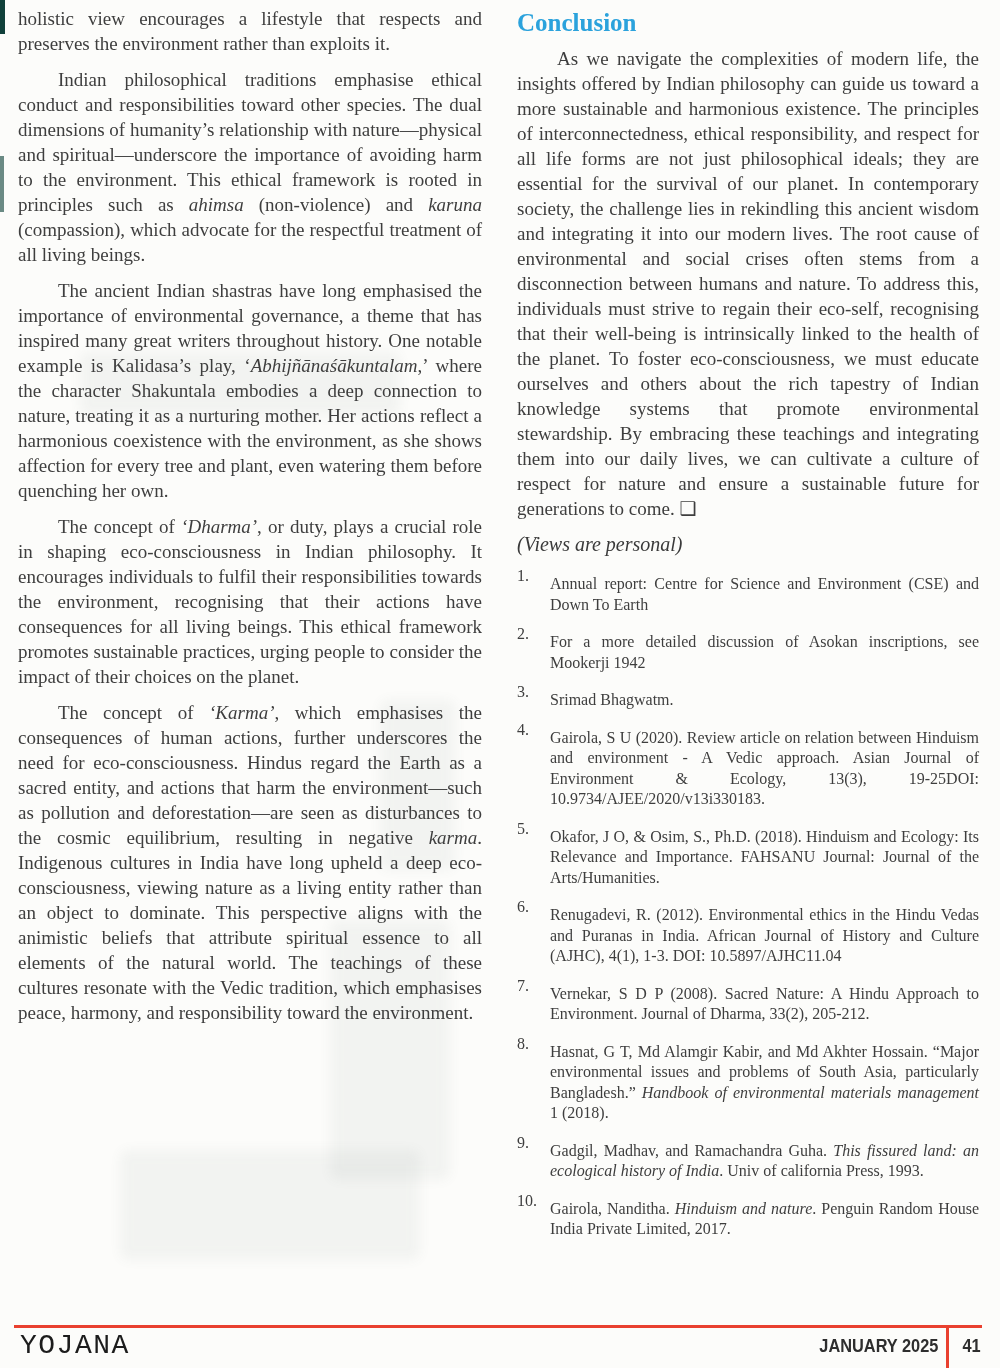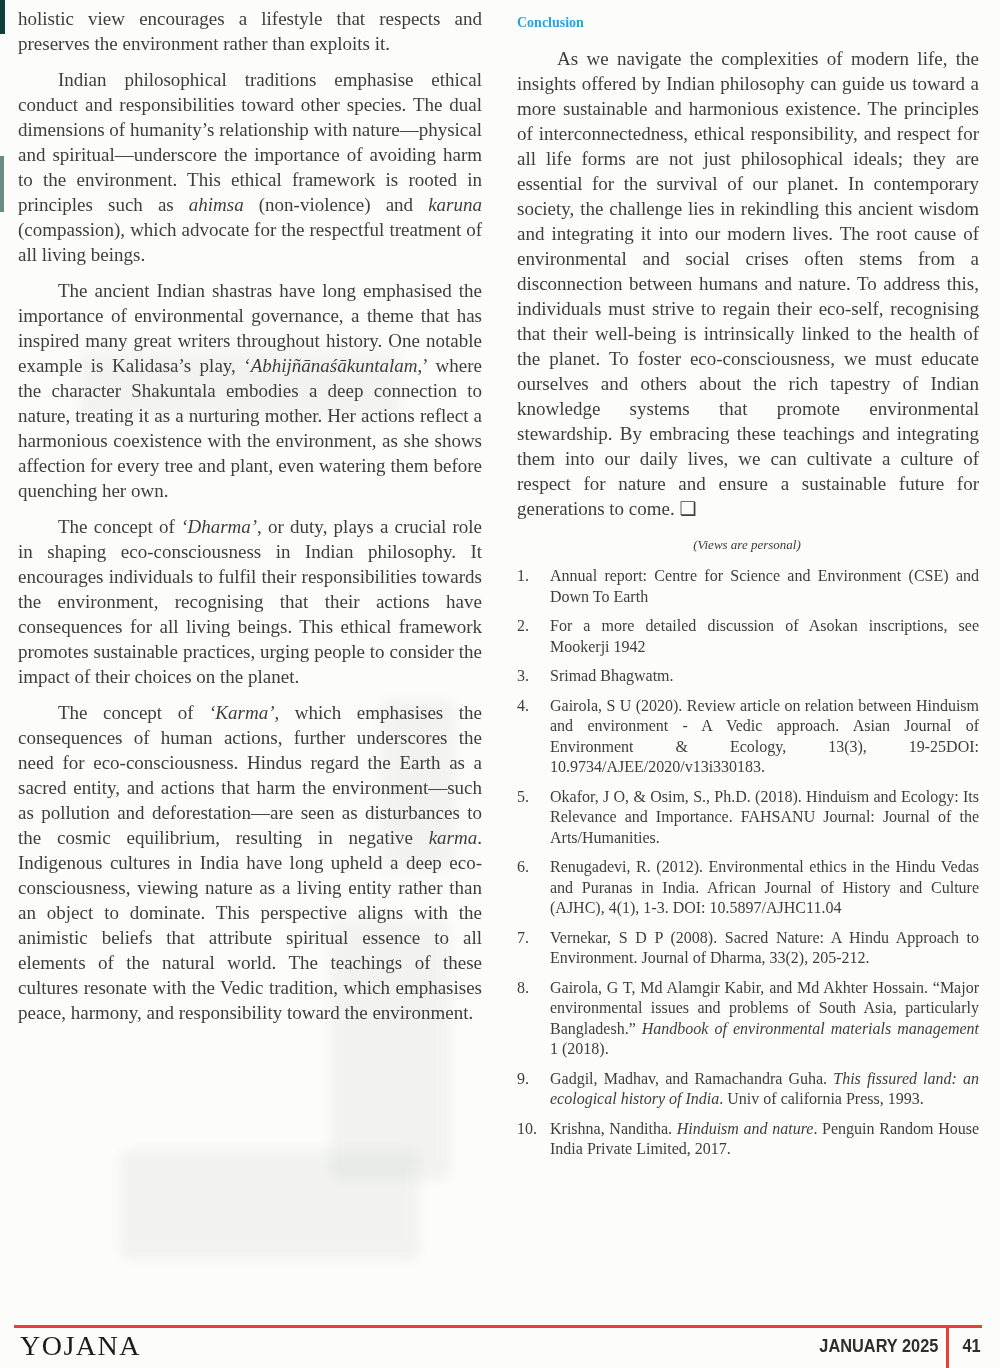--- a/index.html
+++ b/index.html
@@ -22,57 +22,57 @@
   .col-right{left:517px;width:462px;}
 
   .body-p{
     font-size:19px;line-height:25px;
     text-align:justify;
     margin:0 0 11px 0;
     color:var(--body-text);
   }
   .body-p.ind{text-indent:40px;}
   .sec-h{
-    font-size:14px;line-height:26px;
+    font-size:25px;line-height:26px;
     font-weight:bold;
     color:var(--accent-blue);
     margin:13px 0 10px 0;
   }
   .col-right .sec-h:first-child{margin-top:4px;}
   .it{font-style:italic;}
   .byline{
-    font-size:13px;line-height:25px;
-    text-align:center;
+    font-size:20px;line-height:25px;
+    text-align:left;
     margin:4px 2px 9px 0;
     color:#3a3a3a;
   }
   .ref{
     display:flex;
     font-size:16px;line-height:20.5px;
     margin:0 0 9px 0;
     text-align:justify;
     color:var(--body-text);
   }
   .ref-num{flex:0 0 33px;}
-  .ref-text{flex:1;}
+  .ref-text{flex:1;margin-top:8px;}
 
   
   .footer-rule{
     position:absolute;left:14px;top:1325px;
     width:968px;height:3px;
     background:var(--accent-red);
   }
   .footer-vline{
     position:absolute;left:946px;top:1325px;
     width:3px;height:43px;
     background:var(--accent-red);
   }
   .footer-mag{
     position:absolute;left:20px;top:1330px;
-    font-family:Liberation Serif, serif;
+    font-family:Liberation Mono, monospace;
     font-size:28px;line-height:32px;
     letter-spacing:1.5px;
     color:#1c1c1c;
   }
   .footer-issue{
     position:absolute;top:1334px;right:62px;
     font-family:"Liberation Sans",sans-serif;
     font-weight:bold;font-size:19px;line-height:24px;
     color:#2e2e2e;
   }
@@ -142,29 +142,29 @@
       <div class="ref">
         <span class="ref-num">6.</span>
         <span class="ref-text"><span>Renugadevi, R. (2012). Environmental ethics in the Hindu Vedas and Puranas in India. African Journal of History and Culture (AJHC), 4(1), 1-3. DOI: 10.5897/AJHC11.04</span></span>
       </div>
       <div class="ref">
         <span class="ref-num">7.</span>
         <span class="ref-text"><span>Vernekar, S D P (2008). Sacred Nature: A Hindu Approach to Environment. Journal of Dharma, 33(2), 205-212.</span></span>
       </div>
       <div class="ref">
         <span class="ref-num">8.</span>
-        <span class="ref-text"><span>Gairola, G T, Md Alamgir Kabir, and Md Akhter Hossain. “Major environmental issues and problems of South Asia, particularly Bangladesh.” </span><span class="it">Handbook of environmental materials management</span><span> 1 (2018).</span></span>
+        <span class="ref-text"><span>Hasnat, G T, Md Alamgir Kabir, and Md Akhter Hossain. “Major environmental issues and problems of South Asia, particularly Bangladesh.” </span><span class="it">Handbook of environmental materials management</span><span> 1 (2018).</span></span>
       </div>
       <div class="ref">
         <span class="ref-num">9.</span>
         <span class="ref-text"><span>Gadgil, Madhav, and Ramachandra Guha. </span><span class="it">This fissured land: an ecological history of India</span><span>. Univ of california Press, 1993.</span></span>
       </div>
       <div class="ref">
         <span class="ref-num">10.</span>
-        <span class="ref-text"><span>Krishna, Nanditha. </span><span class="it">Hinduism and nature</span><span>. Penguin Random House India Private Limited, 2017.</span></span>
+        <span class="ref-text"><span>Gairola, Nanditha. </span><span class="it">Hinduism and nature</span><span>. Penguin Random House India Private Limited, 2017.</span></span>
       </div>
     </div>
 
   <div class="footer-rule"></div>
   <div class="footer-vline"></div>
   <div class="footer-mag">YOJANA</div>
   <div class="footer-issue">
     <span>JANUARY 2025</span>
   </div>
   <div class="footer-page">

